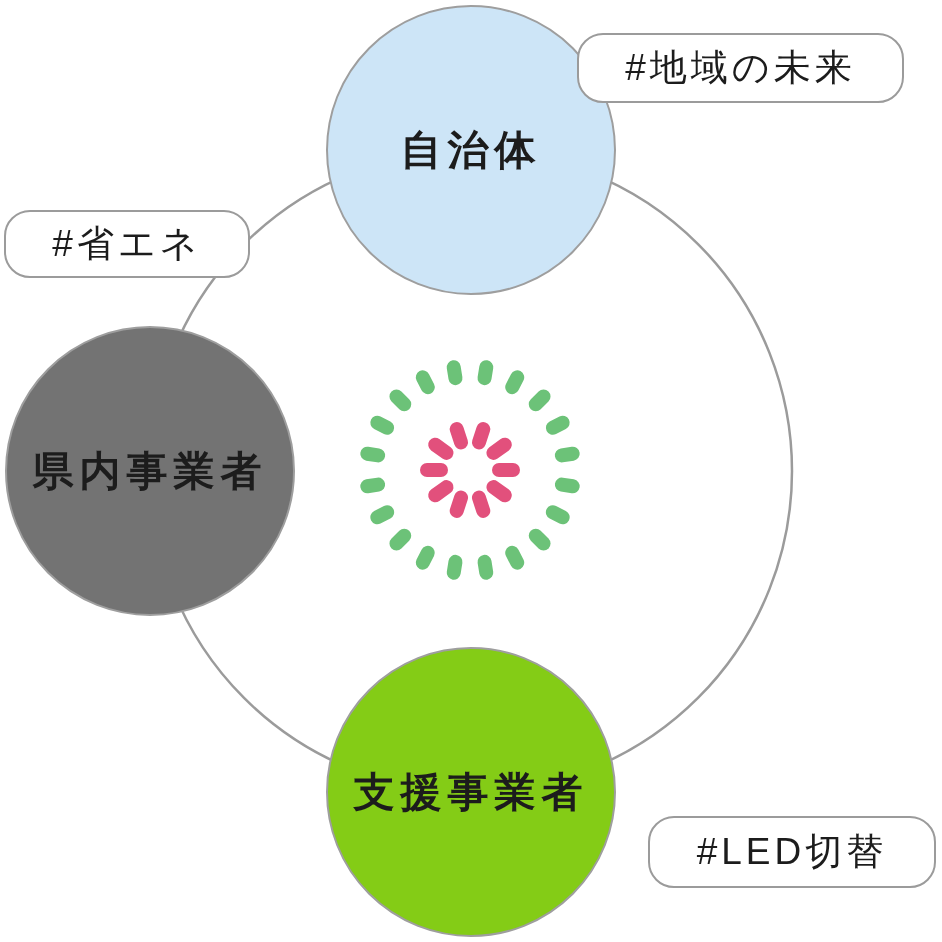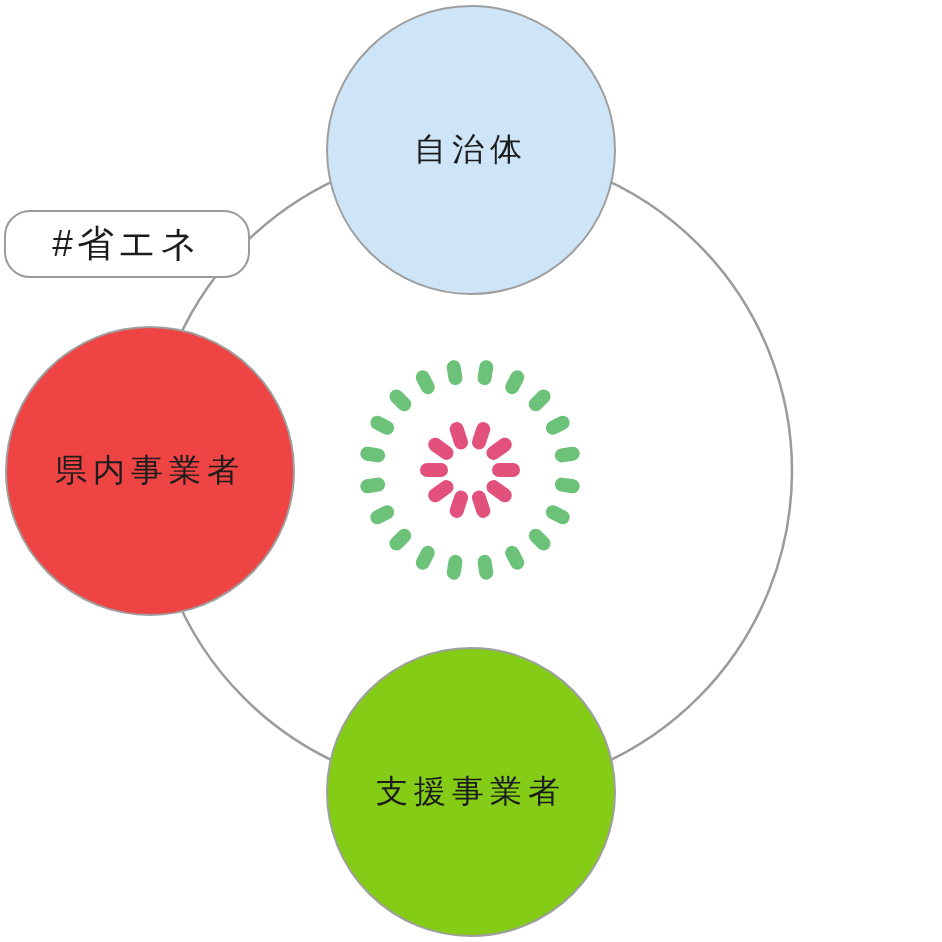--- a/index.html
+++ b/index.html
@@ -26,22 +26,22 @@
     display: flex;
     align-items: center;
     justify-content: center;
     z-index: 1;
   }
   .node-top    { left: 326px; top: 5px;   }
   .node-right  { left: 647px; top: 326px; }
   .node-bottom { left: 326px; top: 647px; }
   .node-left   { left: 5px;   top: 326px; }
   .node-label {
-    font-size: 32px;
-    font-weight: 400;
+    font-size: 41px;
+    font-weight: 700;
     color: #1c1c1c;
     letter-spacing: 6px;
     white-space: nowrap;
   }
   .burst-svg {
     position: absolute;
     left: 350px; top: 350px;
     width: 240px; height: 240px;
     z-index: 1;
   }
@@ -78,21 +78,21 @@
 
   <div class="node node-top" style="background-color: rgb(205, 229, 247);">
     <span class="node-label">自治体</span>
   </div>
 
 
   <div class="node node-bottom" style="background-color: #84cc16;">
     <span class="node-label">支援事業者</span>
   </div>
 
-  <div class="node node-left" style="background-color: #ef4444;">
+  <div class="node node-left" style="background-color: #737373;">
     <span class="node-label">県内事業者</span>
   </div>
 
   <svg class="burst-svg" viewBox="0 0 240 240" aria-hidden="true">
       <line x1="211.86" y1="134.55" x2="222.72" y2="136.27" stroke="#6cc278" stroke-width="14" stroke-linecap="round"></line>
       <line x1="202.86" y1="162.22" x2="212.66" y2="167.22" stroke="#6cc278" stroke-width="14" stroke-linecap="round"></line>
       <line x1="185.76" y1="185.76" x2="193.54" y2="193.54" stroke="#6cc278" stroke-width="14" stroke-linecap="round"></line>
       <line x1="162.22" y1="202.86" x2="167.22" y2="212.66" stroke="#6cc278" stroke-width="14" stroke-linecap="round"></line>
       <line x1="134.55" y1="211.86" x2="136.27" y2="222.72" stroke="#6cc278" stroke-width="14" stroke-linecap="round"></line>
       <line x1="105.45" y1="211.86" x2="103.73" y2="222.72" stroke="#6cc278" stroke-width="14" stroke-linecap="round"></line>
@@ -115,19 +115,25 @@
       <line x1="128.96" y1="147.58" x2="133.29" y2="160.90" stroke="#e2507c" stroke-width="14" stroke-linecap="round"></line>
       <line x1="111.04" y1="147.58" x2="106.71" y2="160.90" stroke="#e2507c" stroke-width="14" stroke-linecap="round"></line>
       <line x1="96.54" y1="137.05" x2="85.21" y2="145.27" stroke="#e2507c" stroke-width="14" stroke-linecap="round"></line>
       <line x1="91.00" y1="120.00" x2="77.00" y2="120.00" stroke="#e2507c" stroke-width="14" stroke-linecap="round"></line>
       <line x1="96.54" y1="102.95" x2="85.21" y2="94.73" stroke="#e2507c" stroke-width="14" stroke-linecap="round"></line>
       <line x1="111.04" y1="92.42" x2="106.71" y2="79.10" stroke="#e2507c" stroke-width="14" stroke-linecap="round"></line>
       <line x1="128.96" y1="92.42" x2="133.29" y2="79.10" stroke="#e2507c" stroke-width="14" stroke-linecap="round"></line>
       <line x1="143.46" y1="102.95" x2="154.79" y2="94.73" stroke="#e2507c" stroke-width="14" stroke-linecap="round"></line>
     </svg>
 
+  <div class="tag tag-top-right">
+    <span class="tag-label">#地域の未来</span>
+  </div>
 
   <div class="tag tag-left">
     <span class="tag-label">#省エネ</span>
   </div>
 
+  <div class="tag tag-bottom-right">
+    <span class="tag-label">#LED切替</span>
+  </div>
 
 </div>
 
 </body></html>

